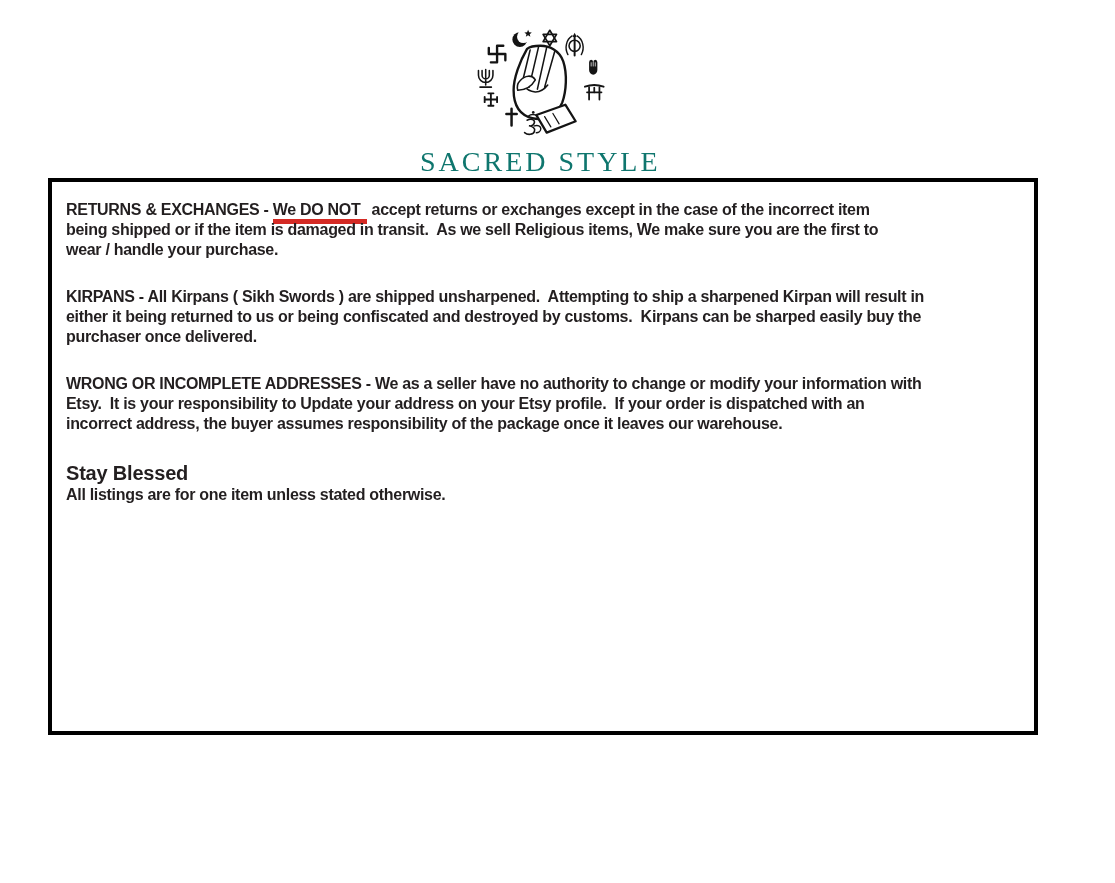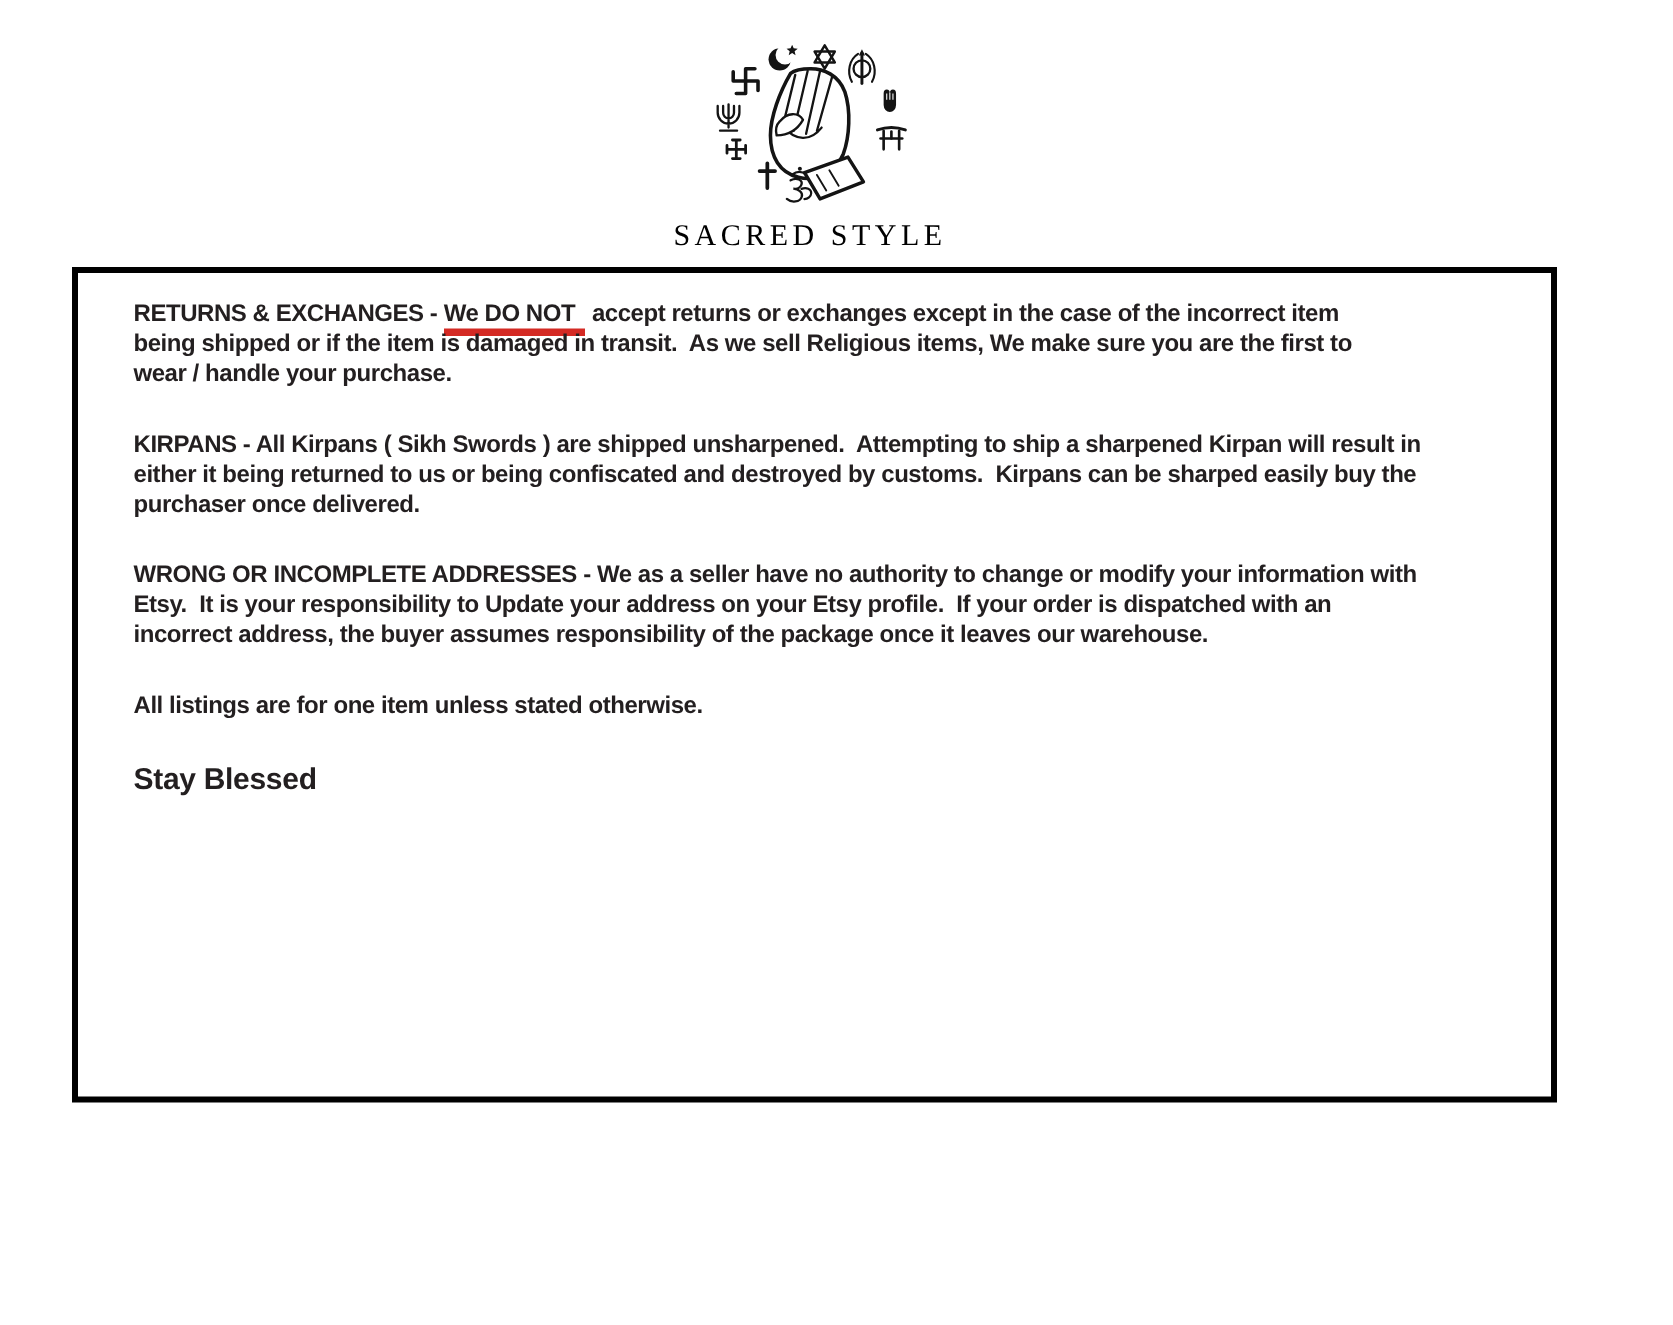--- a/index.html
+++ b/index.html
@@ -15,37 +15,36 @@
     color:var(--ink);
   }
   .brand{
     position:absolute;left:420px;top:22px;width:240px;
     text-align:center;
   }
   .logo{display:block;margin:0 auto;}
   .brand-name{
     margin-top:2px;
     font-family:"Liberation Serif","DejaVu Serif",serif;
-    font-size:20px;letter-spacing:3px;color:#000000;
+    font-size:28px;letter-spacing:3px;color:#0f766e;
     white-space:nowrap;
   }
   .policy-box{
     position:absolute;left:48px;top:178px;
     width:990px;height:557px;
     border:4px solid var(--border);
     padding:18px 14px 10px 14px;
     background:#ffffff;
   }
   .para{
     font-size:16px;line-height:20px;font-weight:bold;
     letter-spacing:-0.3px;
     white-space:pre;
     margin-bottom:27px;
     color:var(--ink);
-    margin-left:23px;
   }
   .para.extra-gap{margin-top:5px;}
   .red-underline{
     border-bottom:5px solid var(--accent-red);
     padding-right:7px;padding-bottom:1px;
   }
   .signoff{
     font-size:20px;line-height:24px;font-weight:bold;
     letter-spacing:-0.2px;white-space:pre;margin-bottom:0;
   }
@@ -133,17 +132,17 @@
 
 
   <p class="para">KIRPANS - All Kirpans ( Sikh Swords ) are shipped unsharpened.  Attempting to ship a sharpened Kirpan will result in
 either it being returned to us or being confiscated and destroyed by customs.  Kirpans can be sharped easily buy the
 purchaser once delivered.</p>
 
   <p class="para">WRONG OR INCOMPLETE ADDRESSES - We as a seller have no authority to change or modify your information with
 Etsy.  It is your responsibility to Update your address on your Etsy profile.  If your order is dispatched with an
 incorrect address, the buyer assumes responsibility of the package once it leaves our warehouse.</p>
 
+  <p class="para signoff">Stay Blessed</p>
+
   <p class="para">All listings are for one item unless stated otherwise.</p>
-
-  <p class="para signoff">Stay Blessed</p>
 
 </section>
 
 </body></html>

